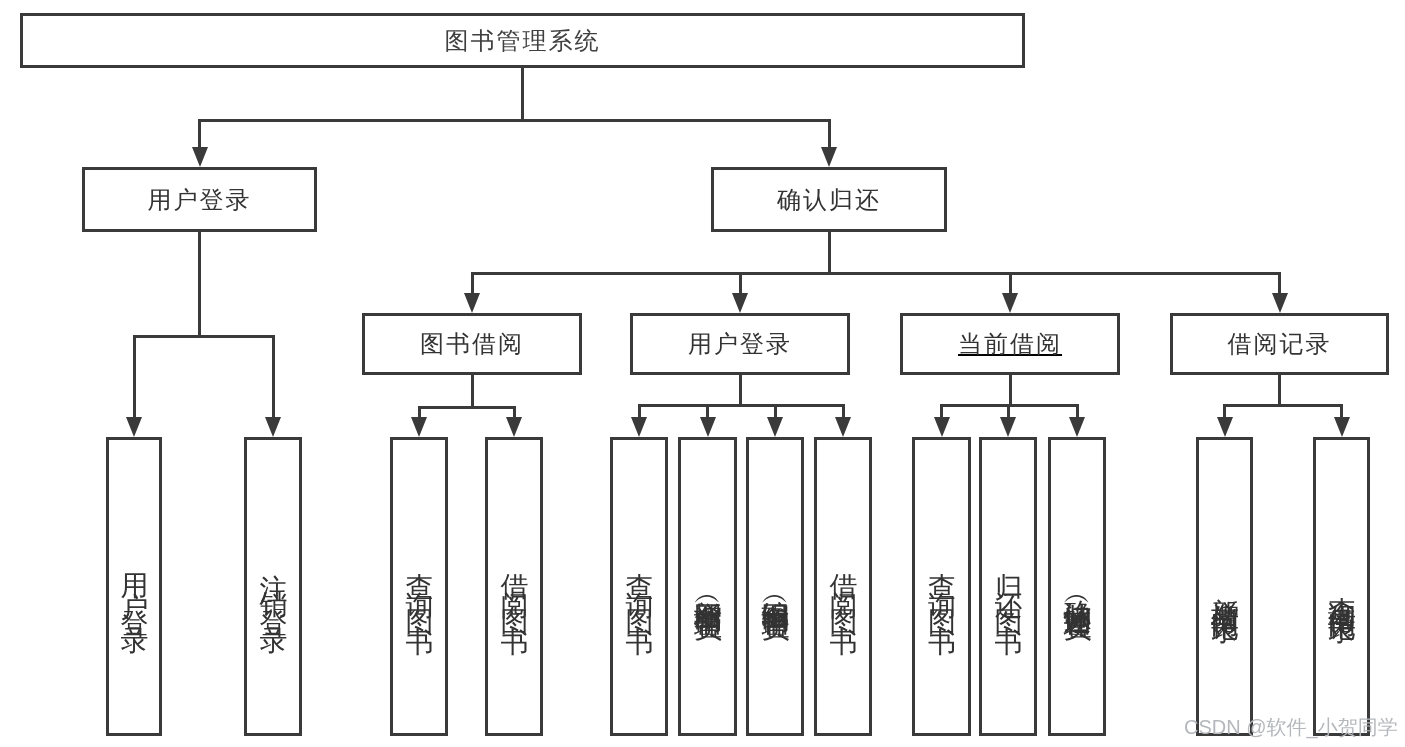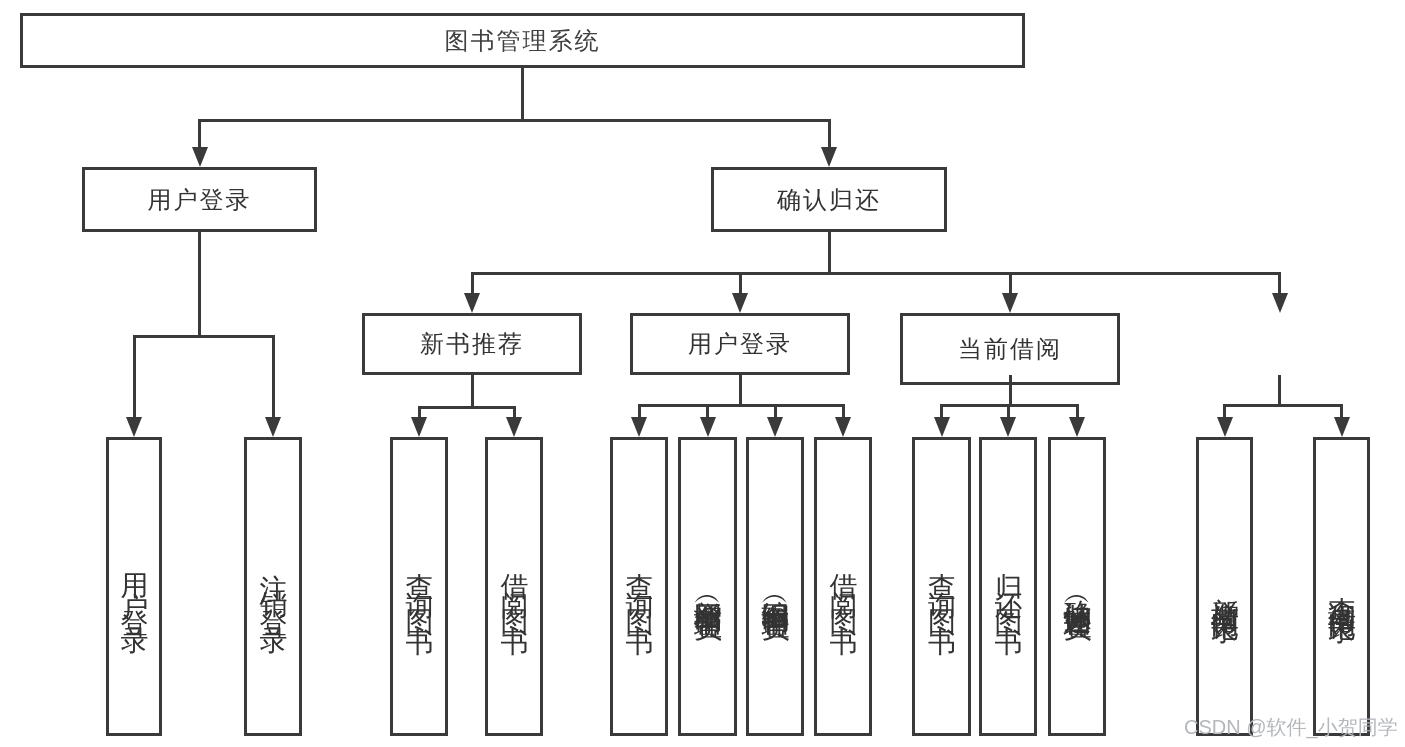--- a/index.html
+++ b/index.html
@@ -68,27 +68,30 @@
 <div class="node h" style="left: 20px; top: 13px; width: 1005px; height: 55px; border-color: rgb(58, 58, 58);">
       <span class="label" style="color: #404040;">图书管理系统</span>
     </div>
     <div class="node h" style="left: 82px; top: 167px; width: 235px; height: 65px; border-color: rgb(58, 58, 58);">
       <span class="label" style="color: rgb(51, 51, 51);">用户登录</span>
     </div>
     <div class="node h" style="left: 711px; top: 167px; width: 236px; height: 65px; border-color: rgb(58, 58, 58);">
       <span class="label" style="color: rgb(51, 51, 51);">确认归还</span>
     </div>
     <div class="node h" style="left: 362px; top: 313px; width: 220px; height: 62px; border-color: rgb(58, 58, 58);">
-      <span class="label" style="color: rgb(51, 51, 51);">新书推荐</span>
+      <span class="label" style="color: rgb(51, 51, 51);">图书借阅</span>
     </div>
     <div class="node h" style="left: 630px; top: 313px; width: 220px; height: 62px; border-color: rgb(58, 58, 58);">
       <span class="label" style="color: rgb(51, 51, 51);">用户登录</span>
     </div>
-    <div class="node h" style="left: 900px; top: 313px; width: 220px; height: 72px; border-color: rgb(58, 58, 58);">
+    <div class="node h" style="left: 900px; top: 313px; width: 220px; height: 62px; border-color: rgb(58, 58, 58); text-decoration: underline;">
       <span class="label" style="color: rgb(51, 51, 51);">当前借阅</span>
+    </div>
+    <div class="node h" style="left: 1170px; top: 313px; width: 219px; height: 62px; border-color: rgb(58, 58, 58);">
+      <span class="label" style="color: rgb(51, 51, 51);">借阅记录</span>
     </div>
     <div class="node v" style="left: 106px; top: 437px; width: 56px; height: 299px; border-color: rgb(58, 58, 58);">
       <span class="label" style="letter-spacing: 18px; color: rgb(51, 51, 51);">用户登录</span>
     </div>
     <div class="node v" style="left: 244px; top: 437px; width: 58px; height: 299px; border-color: rgb(58, 58, 58);">
       <span class="label" style="letter-spacing: 18px; color: rgb(51, 51, 51);">注销登录</span>
     </div>
     <div class="node v" style="left: 390px; top: 437px; width: 58px; height: 299px; border-color: rgb(58, 58, 58);">
       <span class="label" style="letter-spacing: 18px; color: rgb(51, 51, 51);">查询图书</span>
     </div>

